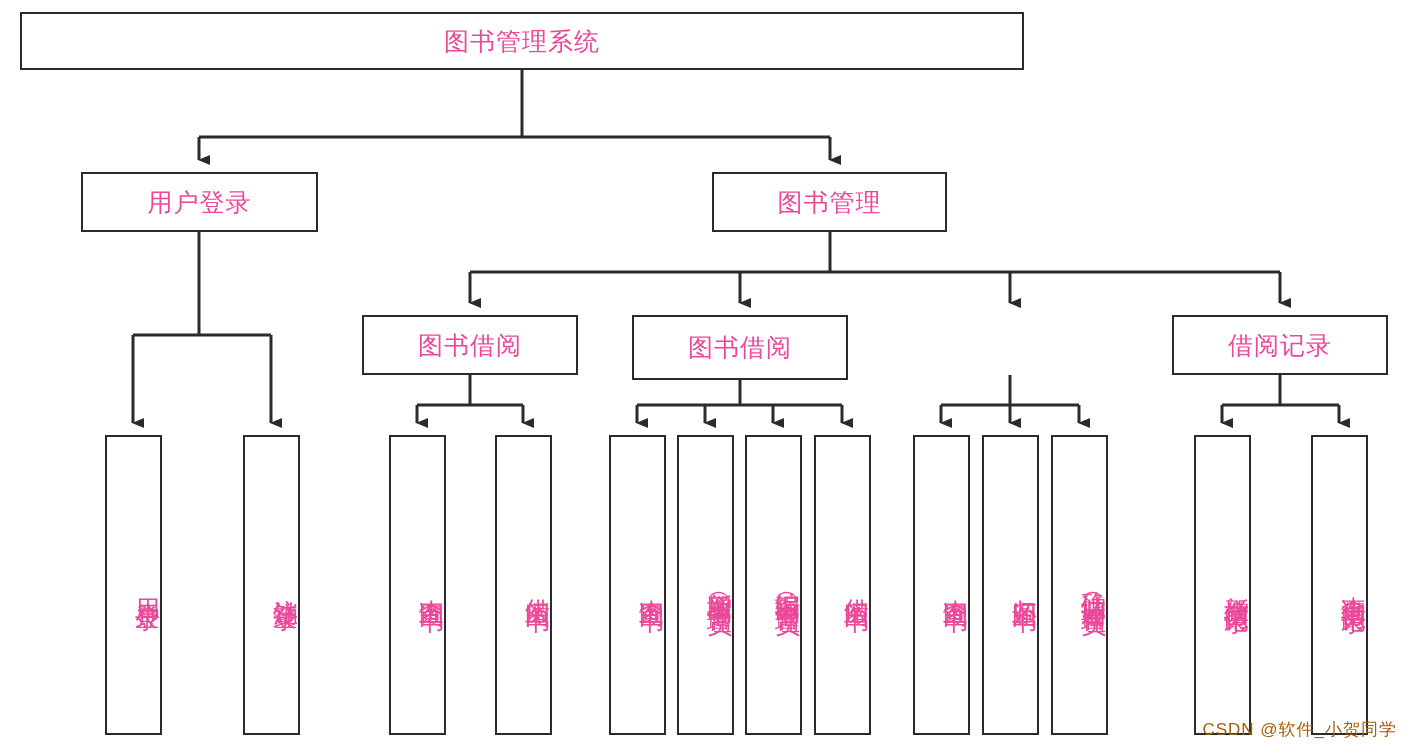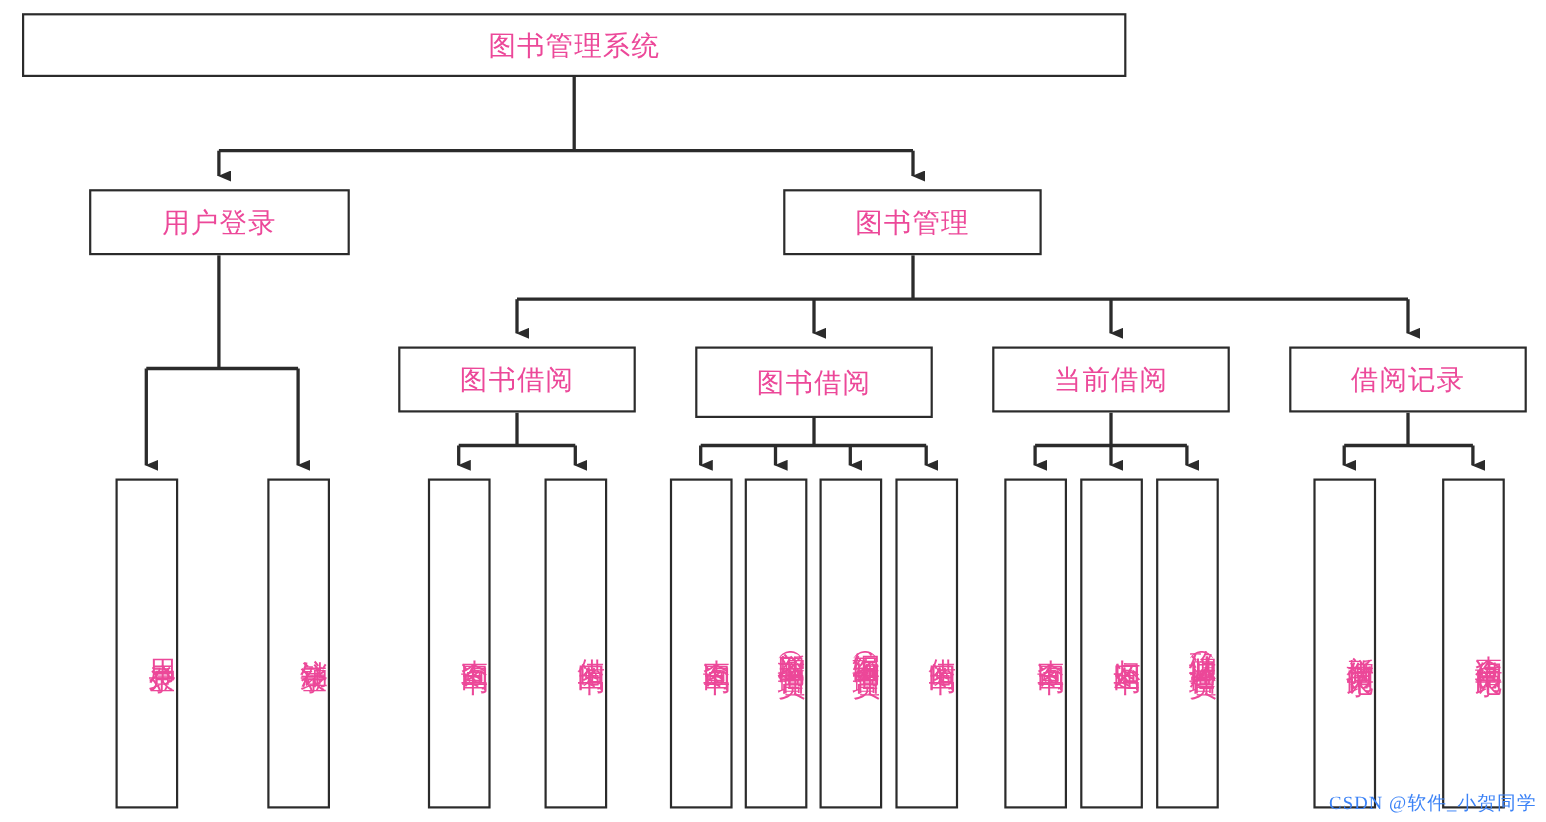--- a/index.html
+++ b/index.html
@@ -38,24 +38,24 @@
     text-orientation:upright;
     display:block;
     white-space:normal;
     max-height:100%;
   }
   svg#connectors{position:absolute;left:0;top:0;width:1405px;height:747px;pointer-events:none;}
   #watermark{
     position:absolute;
     right:8px;bottom:6px;
     font-size:17px;
-    color:#3b82f6;
+    color:#a16207;
     letter-spacing:1px;
     white-space:nowrap;
-    font-family:Liberation Serif, serif;
+    font-family:Liberation Sans, sans-serif;
   }
 </style>
 </head>
 <body>
 
 <div id="diagram-root">
 
   <svg id="connectors" viewBox="0 0 1405 747">
     <defs>
       <marker id="arr" markerWidth="10" markerHeight="12" refX="5" refY="11" orient="auto" markerUnits="userSpaceOnUse">
@@ -116,23 +116,20 @@
   <div class="node h-node" style="left:712px;top:172px;width:235px;height:60px;">
     <span>图书管理</span>
   </div>
 
   <div class="node h-node" style="left:362px;top:315px;width:216px;height:60px;">
     <span>图书借阅</span>
   </div>
   <div class="node h-node" style="left:632px;top:315px;width:216px;height:65px;">
     <span>图书借阅</span>
   </div>
-  <div class="node h-node" style="left:902px;top:315px;width:216px;height:60px;">
-    <span>当前借阅</span>
-  </div>
   <div class="node h-node" style="left:1172px;top:315px;width:216px;height:60px;align-items:center;">
     <span>借阅记录</span>
   </div>
 
   <div class="node leaf" style="left:105px;top:435px;width:57px;height:300px;">
     <span class="vtxt">用户登录</span>
   </div>
   <div class="node leaf" style="left:243px;top:435px;width:57px;height:300px;">
     <span class="vtxt">注销登录</span>
   </div>

